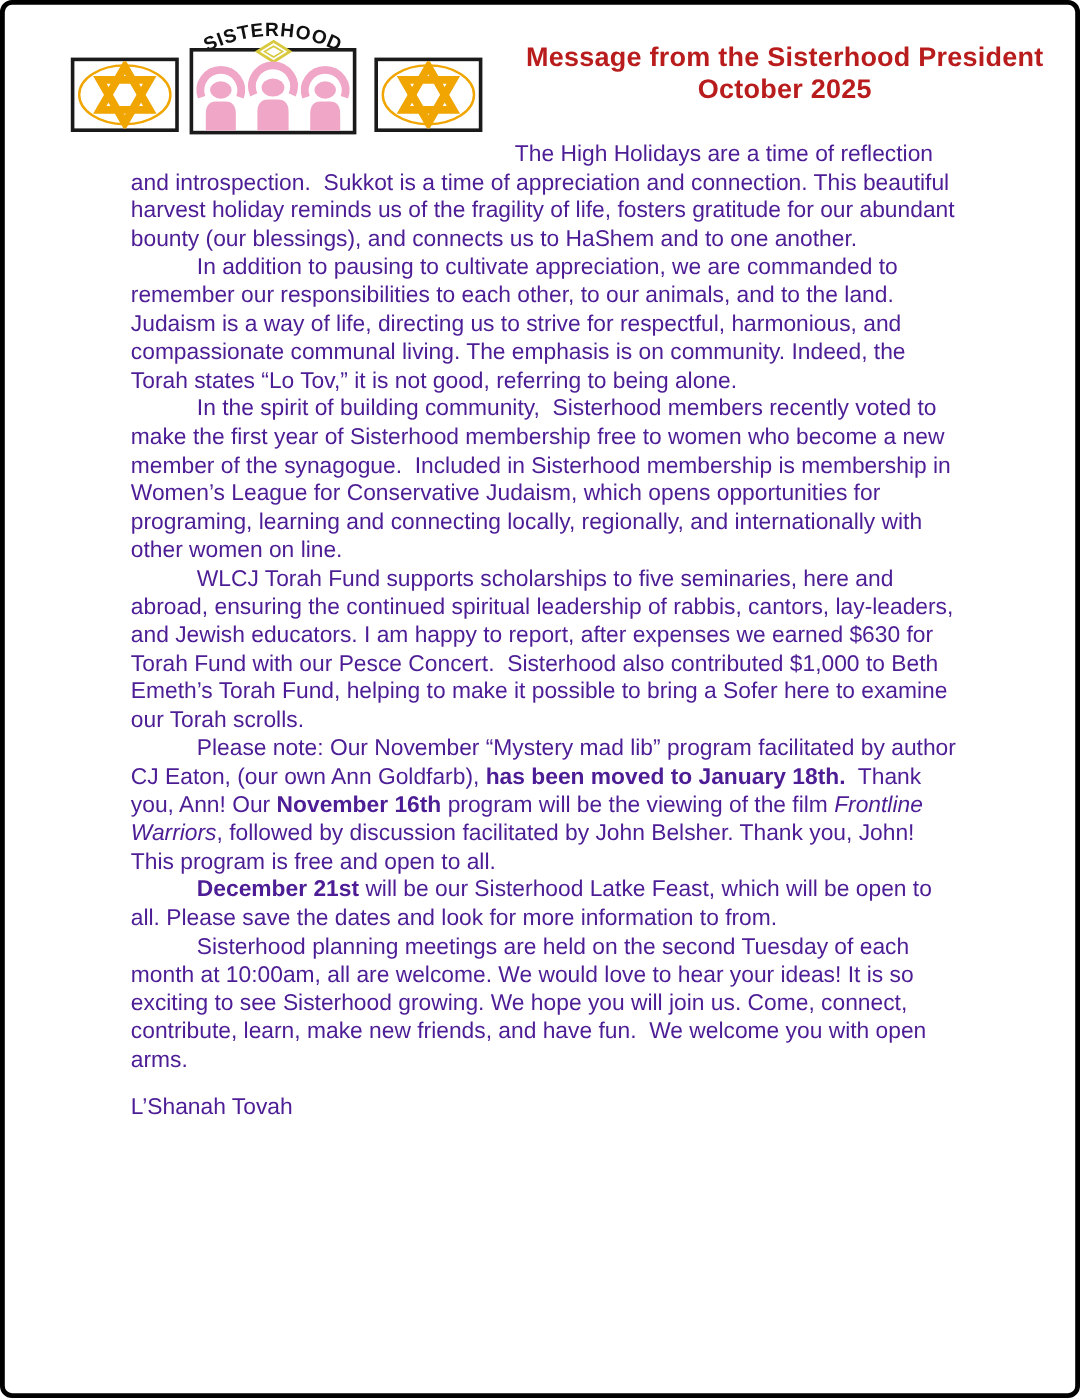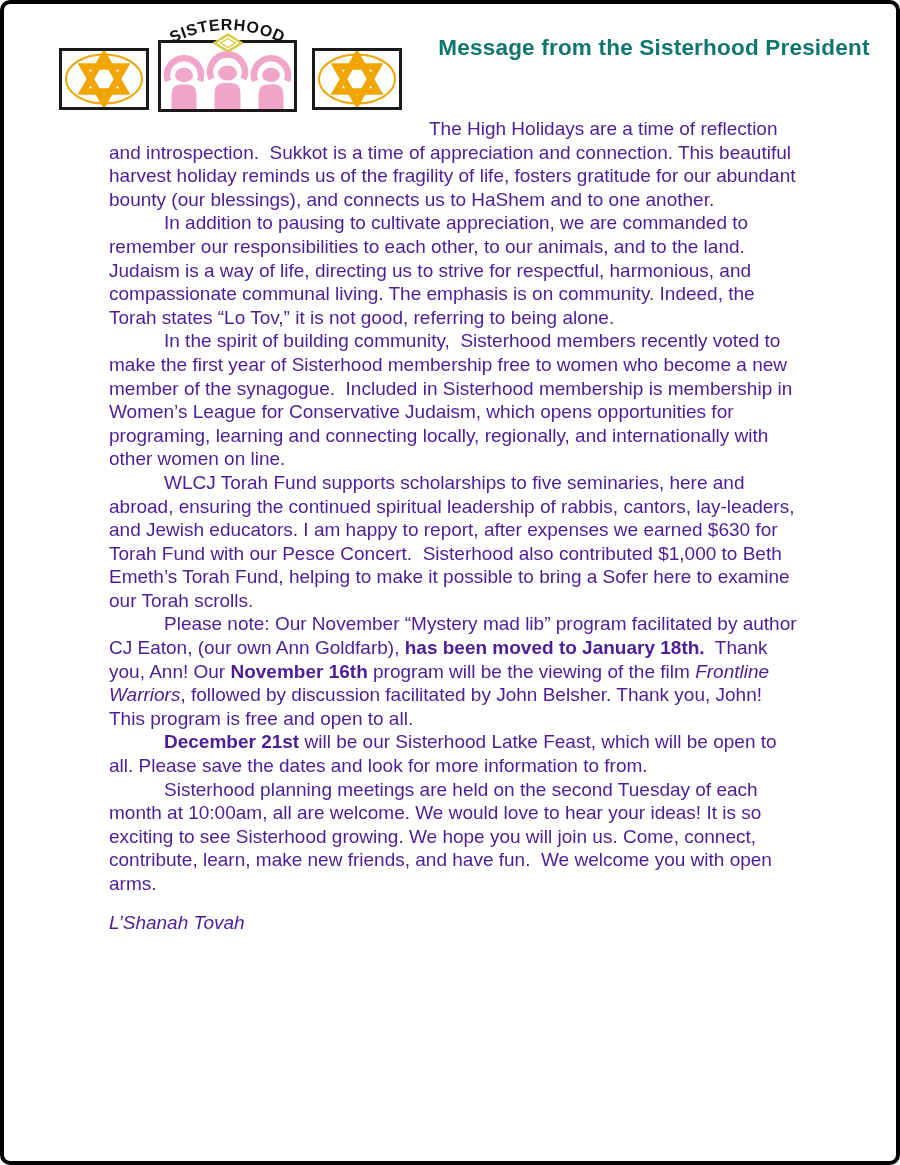--- a/index.html
+++ b/index.html
@@ -40,37 +40,36 @@
     position: absolute; top: -10px; left: 50%;
     transform: translateX(-50%);
     width: 32px; height: 20px;
   }
   .figures-svg { position: absolute; inset: 0; width: 100%; height: 100%; }
   .star-svg { width: 100%; height: 100%; display: block; }
   .title {
     position: absolute; left: 412px; top: 30px; width: 476px;
     text-align: center;
     font-size: 22.5px; font-weight: 700; line-height: 27px;
-    color: #0f766e;
+    color: #b91c1c;
     letter-spacing: 0.2px;
   }
   
   .article {
     position: absolute; top: 113px; left: 105px; width: 692px;
     font-size: 19px; line-height: 23.6px; color: #4c1d95;
   }
   .article p {
     margin: 0;
     text-indent: 55px;
     white-space: pre-wrap;
   }
   .article p.first-para { text-indent: 320px; }
   .closing {
     margin-top: 15px;
-    font-style: italic;
     font-size: 19px;
     white-space: pre-wrap;
   }
 </style>
 </head>
 <body>
 
 <div class="page">
 
   <div class="header">
@@ -116,20 +115,21 @@
     <div class="logo-box side right-star">
       <svg class="star-svg" viewBox="0 0 84 56">
         <ellipse cx="42" cy="28" rx="38" ry="24.5" style="fill:none; stroke:var(--gold); stroke-width:2"></ellipse>
         <polygon points="42,4.5 21.2,40.5 62.8,40.5" style="fill:none; stroke:var(--gold); stroke-width:6.5"></polygon>
         <polygon points="42,51.5 21.2,15.5 62.8,15.5" style="fill:none; stroke:var(--gold); stroke-width:6.5"></polygon>
       </svg>
     </div>
 
     <div class="title">
       <div>Message from the Sisterhood President</div>
+      <div>October 2025</div>
     </div>
   </div>
 
   <div class="article">
 
     <p class="first-para"><span>The High Holidays are a time of reflection and introspection.  Sukkot is a time of appreciation and connection. This beautiful harvest holiday reminds us of the fragility of life, fosters gratitude for our abundant bounty (our blessings), and connects us to HaShem and to one another.</span></p>
       <p><span>In addition to pausing to cultivate appreciation, we are commanded to remember our responsibilities to each other, to our animals, and to the land.  Judaism is a way of life, directing us to strive for respectful, harmonious, and compassionate communal living. The emphasis is on community. Indeed, the Torah states “Lo Tov,” it is not good, referring to being alone.</span></p>
       <p><span>In the spirit of building community,  Sisterhood members recently voted to make the first year of Sisterhood membership free to women who become a new member of the synagogue.  Included in Sisterhood membership is membership in Women’s League for Conservative Judaism, which opens opportunities for programing, learning and connecting locally, regionally, and internationally with other women on line.</span></p>
       <p><span>WLCJ Torah Fund supports scholarships to five seminaries, here and abroad, ensuring the continued spiritual leadership of rabbis, cantors, lay-leaders, and Jewish educators. I am happy to report, after expenses we earned $630 for Torah Fund with our Pesce Concert.  Sisterhood also contributed $1,000 to Beth Emeth’s Torah Fund, helping to make it possible to bring a Sofer here to examine our Torah scrolls.</span></p>
       <p><span>Please note: Our November “Mystery mad lib” program facilitated by author CJ Eaton, (our own Ann Goldfarb), </span><span style="font-weight: 700;">has been moved to January 18th.</span><span>  Thank you, Ann! Our </span><span style="font-weight: 700;">November 16th</span><span> program will be the viewing of the film </span><span style="font-style: italic;">Frontline Warriors</span><span>, followed by discussion facilitated by John Belsher. Thank you, John!  This program is free and open to all.</span></p>

